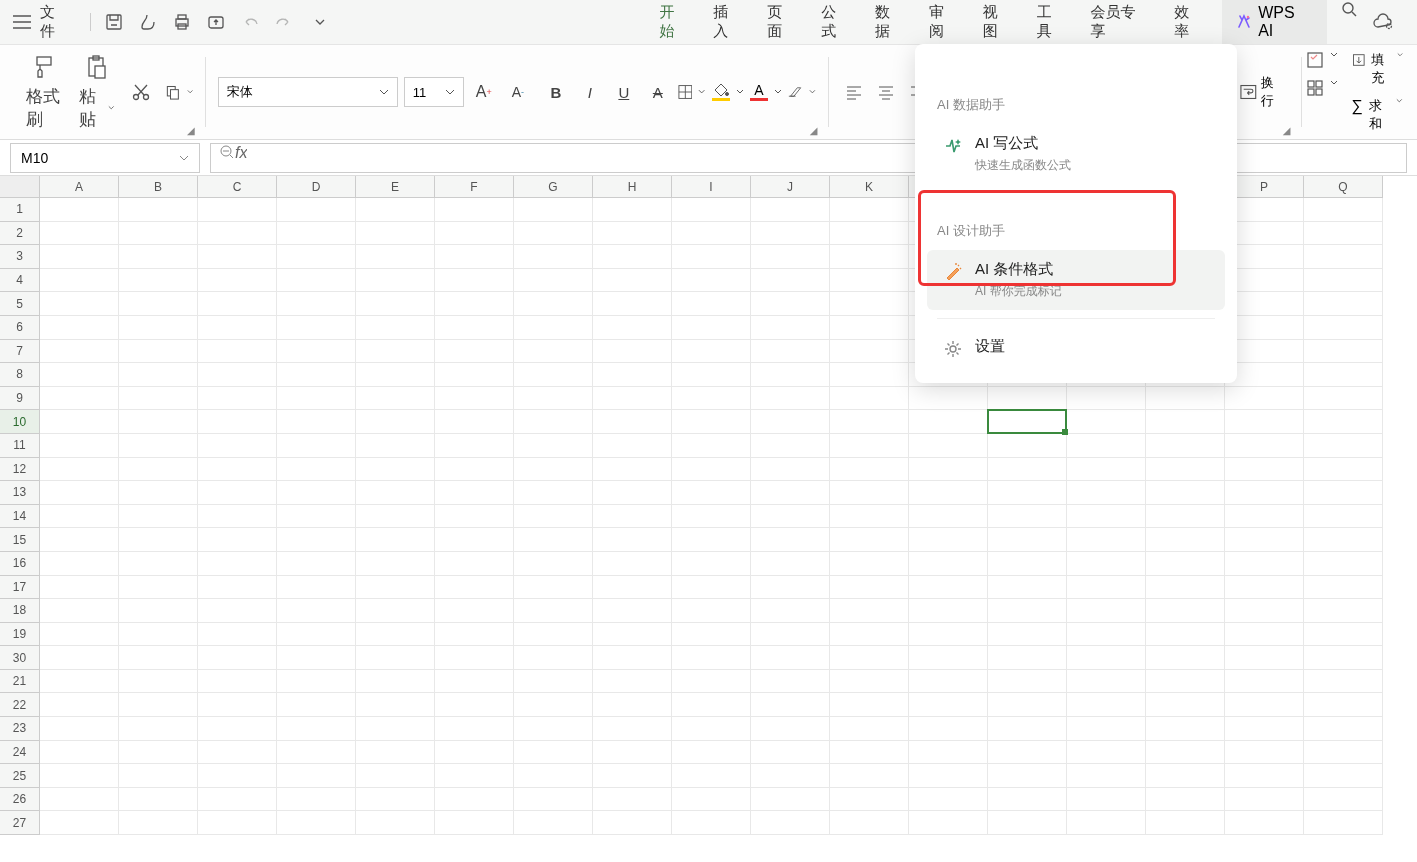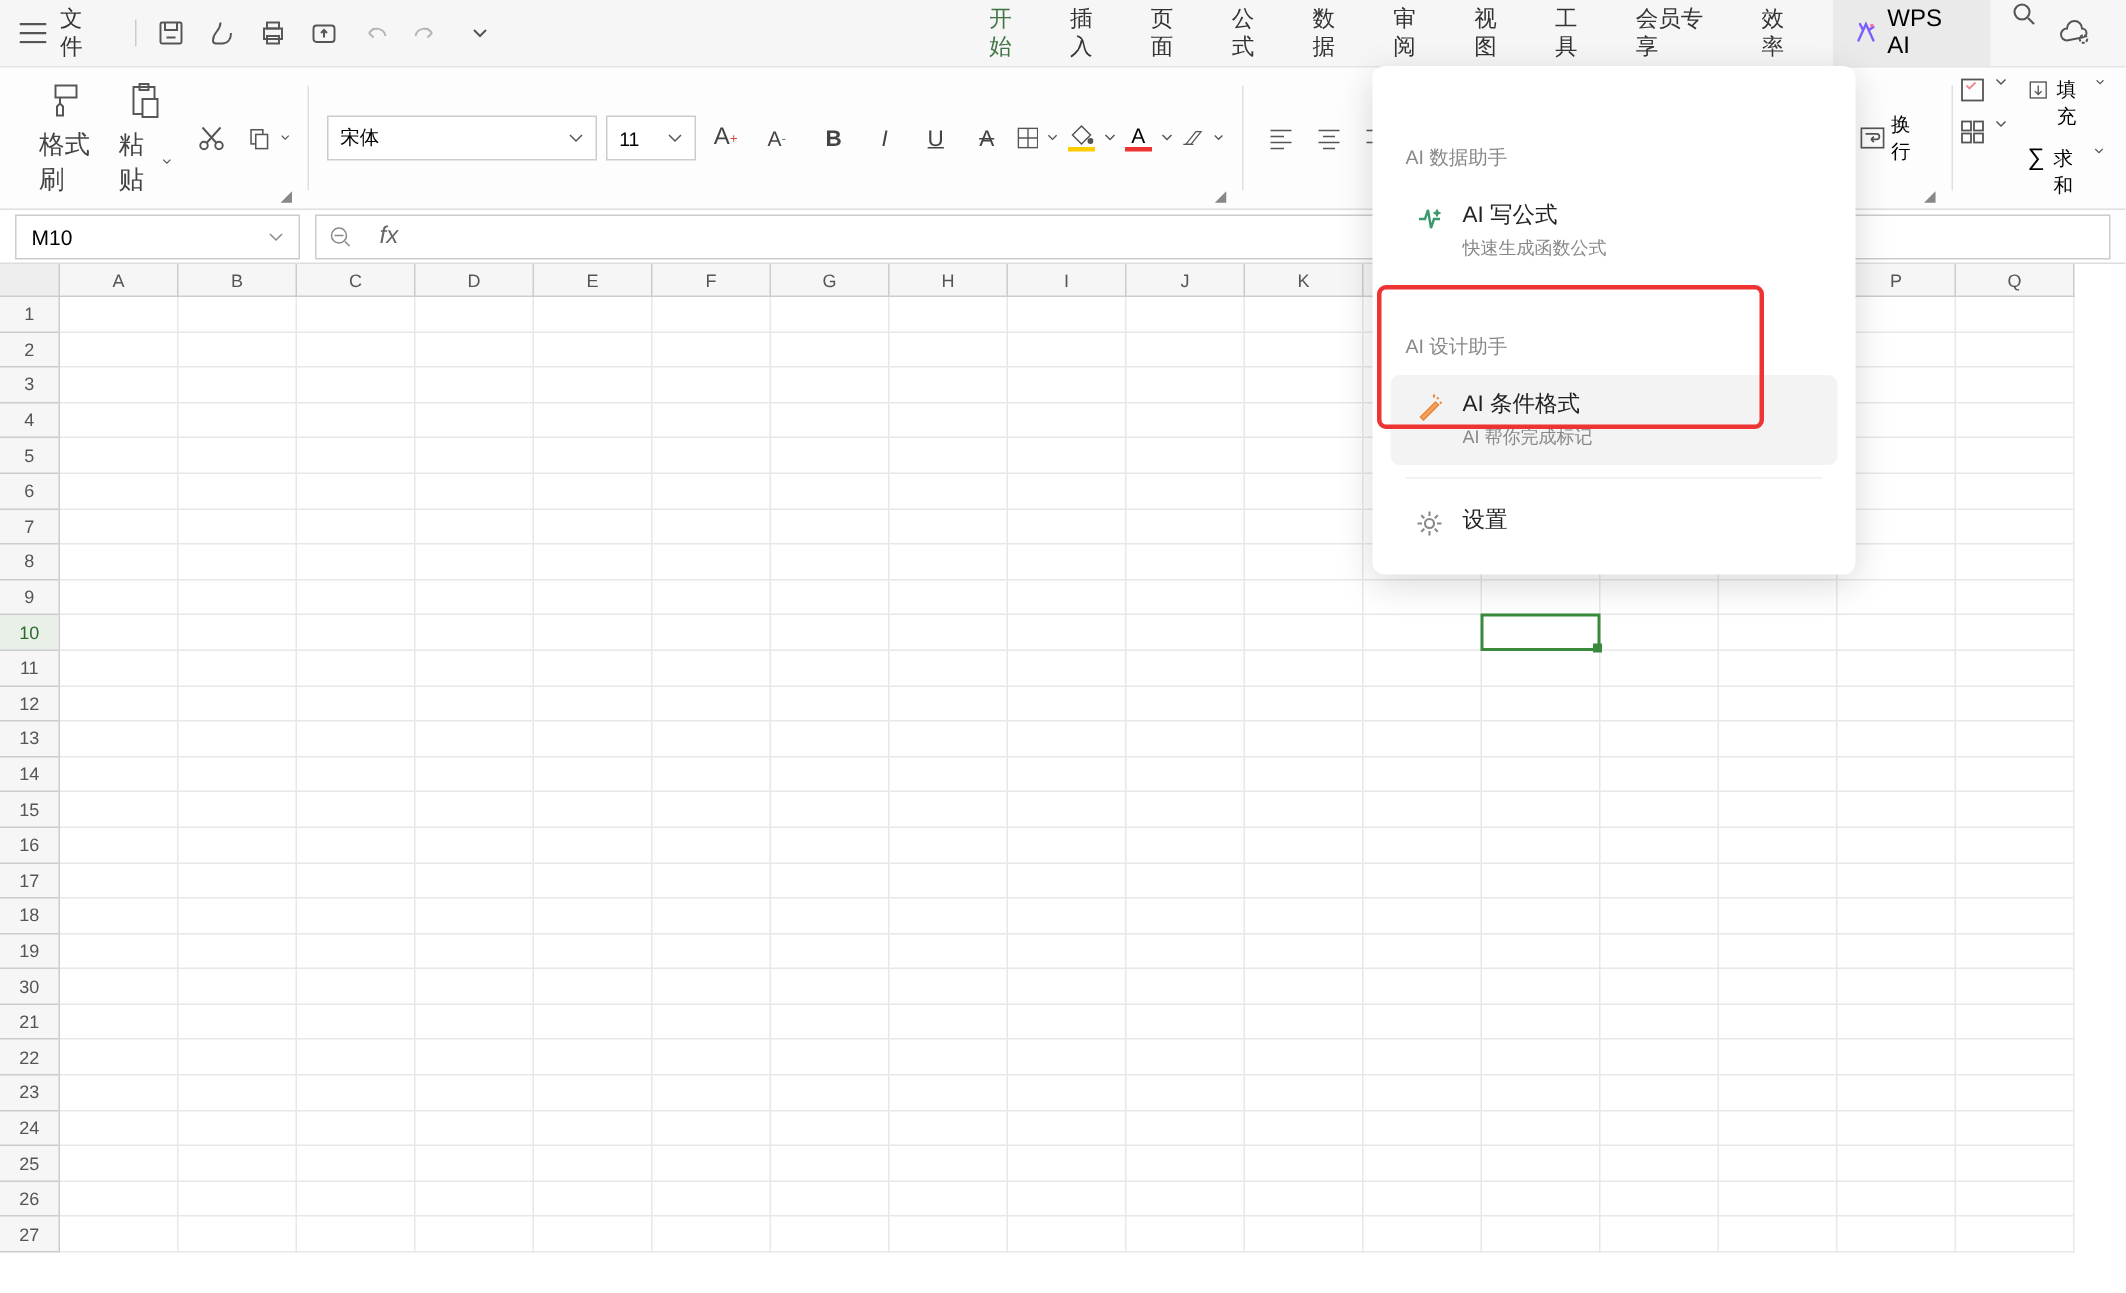--- a/index.html
+++ b/index.html
@@ -41,21 +41,21 @@
 .format-name { width: 70px; height: 30px; border: 1px solid #ccc; background: #fff; display: flex; align-items: center; justify-content: center; font-size: 13px; cursor: pointer; }
 .corner-launcher { position: absolute; bottom: 2px; right: 2px; width: 12px; height: 12px; color: #888; cursor: pointer; font-size: 10px; }
 .wrap-btn { display: flex; align-items: center; gap: 4px; font-size: 13px; cursor: pointer; padding: 2px 4px; }
 .right-tools { display: flex; gap: 14px; margin-left: auto; }
 .right-col { display: flex; flex-direction: column; gap: 10px; }
 .right-item { display: flex; align-items: flex-start; gap: 6px; font-size: 13px; cursor: pointer; }
 
 
 .formula-bar { height: 36px; background: #fff; border-bottom: 1px solid #ddd; display: flex; align-items: center; padding: 4px 10px; gap: 10px; }
 .name-box { width: 190px; height: 30px; border: 1px solid #ccc; display: flex; align-items: center; justify-content: space-between; padding: 0 10px; font-size: 14px; background: #fff; cursor: text; }
-.fx-area { flex: 1; height: 30px; border: 1px solid #ccc; display: flex; align-items: center; padding: 0 8px; gap: 18px; background: #fff; }
+.fx-area { flex: 1; height: 30px; border: 1px solid #ccc; display: flex; padding: 0 8px; gap: 0; background: #fff; }
 .fx-input { flex: 1; border: none; outline: none; font-size: 13px; }
 
 
 .grid-wrap { position: relative; background: #fff; width: 100%; height: calc(100% - 176px); overflow: hidden; }
 .col-headers { display: flex; position: absolute; top: 0; left: 0; height: 22px; background: #f5f6f5; border-bottom: 1px solid #ccc; }
 .corner-cell { width: 40px; height: 22px; background: #eee; border-right: 1px solid #ccc; border-bottom: 1px solid #ccc; }
 .col-header { width: 79px; height: 22px; display: flex; align-items: center; justify-content: center; font-size: 12px; color: #555; border-right: 1px solid #ccc; }
 .row-headers { position: absolute; top: 22px; left: 0; width: 40px; background: #f5f6f5; border-right: 1px solid #ccc; }
 .row-header { height: 23.6px; display: flex; align-items: center; justify-content: center; font-size: 12px; color: #555; border-bottom: 1px solid #ccc; }
 .row-header.active { background: #e8f0e8; color: #2a6b2e; }

